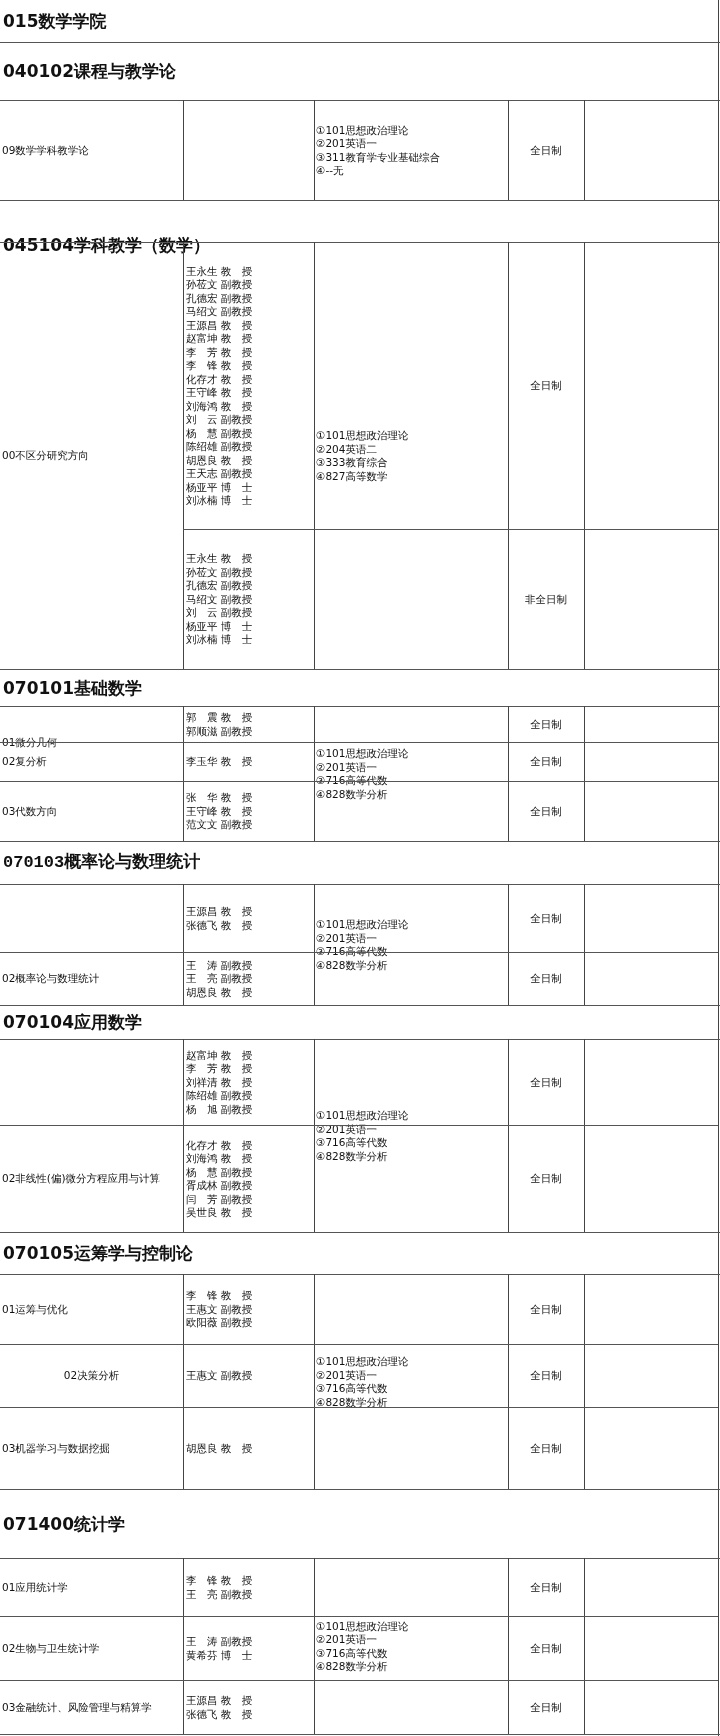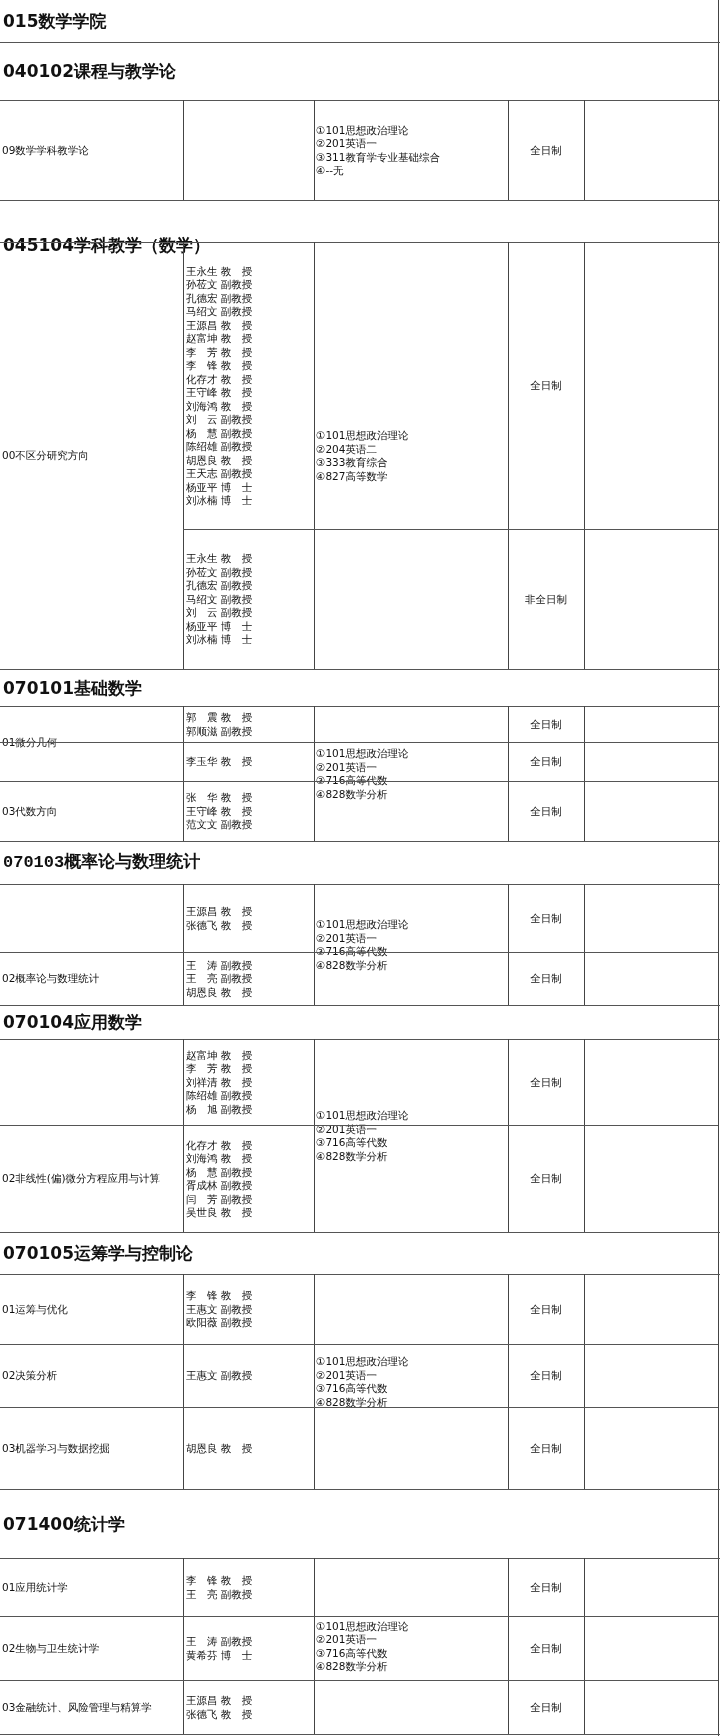--- a/index.html
+++ b/index.html
@@ -60,20 +60,21 @@
     <div class="vline" style="left: 314px; top: 706px; height: 135px;"></div>
     <div class="vline" style="left: 508px; top: 706px; height: 135px;"></div>
     <div class="vline" style="left: 584px; top: 706px; height: 135px;"></div>
     <div class="cell c-exam" style="top: 707px; height: 134px;"><div class="lines"><div>①101思想政治理论</div><div>②201英语一</div><div>③716高等代数</div><div>④828数学分析</div></div></div>
     <div class="cell c-dir" style="top: 725px; height: 35px;"><span>01微分几何</span></div>
     <div class="cell c-sup" style="top: 707px; height: 35px;"><div class="lines"><div>郭　震 教　授</div><div>郭顺滋 副教授</div></div></div>
     <div class="cell c-mode" style="top: 707px; height: 35px;"><span>全日制</span></div>
     <div class="cell c-note" style="top: 707px; height: 35px;"><span></span></div>
     <div class="hline" style="top: 742px; left: 0px; width: 508px;"></div>
     <div class="hline" style="top: 742px; left: 508px; width: 210px;"></div>
+    <div class="cell c-dir" style="top: 743px; height: 38px;"><span>02复分析</span></div>
     <div class="cell c-sup" style="top: 743px; height: 38px;"><div class="lines"><div>李玉华 教　授</div></div></div>
     <div class="cell c-mode" style="top: 743px; height: 38px;"><span>全日制</span></div>
     <div class="cell c-note" style="top: 743px; height: 38px;"><span></span></div>
     <div class="hline" style="top: 781px; left: 0px; width: 508px;"></div>
     <div class="hline" style="top: 781px; left: 508px; width: 210px;"></div>
     <div class="cell c-dir" style="top: 782px; height: 59px;"><span>03代数方向</span></div>
     <div class="cell c-sup" style="top: 782px; height: 59px;"><div class="lines"><div>张　华 教　授</div><div>王守峰 教　授</div><div>范文文 副教授</div></div></div>
     <div class="cell c-mode" style="top: 782px; height: 59px;"><span>全日制</span></div>
     <div class="cell c-note" style="top: 782px; height: 59px;"><span></span></div>
     <div class="hline" style="top: 841px;"></div>
@@ -117,21 +118,21 @@
     <div class="vline" style="left: 314px; top: 1274px; height: 215px;"></div>
     <div class="vline" style="left: 508px; top: 1274px; height: 215px;"></div>
     <div class="vline" style="left: 584px; top: 1274px; height: 215px;"></div>
     <div class="cell c-exam" style="top: 1275px; height: 214px;"><div class="lines"><div>①101思想政治理论</div><div>②201英语一</div><div>③716高等代数</div><div>④828数学分析</div></div></div>
     <div class="cell c-dir" style="top: 1275px; height: 69px;"><span>01运筹与优化</span></div>
     <div class="cell c-sup" style="top: 1275px; height: 69px;"><div class="lines"><div>李　锋 教　授</div><div>王惠文 副教授</div><div>欧阳薇 副教授</div></div></div>
     <div class="cell c-mode" style="top: 1275px; height: 69px;"><span>全日制</span></div>
     <div class="cell c-note" style="top: 1275px; height: 69px;"><span></span></div>
     <div class="hline" style="top: 1344px; left: 0px; width: 508px;"></div>
     <div class="hline" style="top: 1344px; left: 508px; width: 210px;"></div>
-    <div class="cell c-dir" style="top: 1345px; height: 62px;"><span>02决策分析</span></div>
+    <div class="cell c-dir" style="top: 1345px; height: 62px; justify-content: center;"><span>02决策分析</span></div>
     <div class="cell c-sup" style="top: 1345px; height: 62px;"><div class="lines"><div>王惠文 副教授</div></div></div>
     <div class="cell c-mode" style="top: 1345px; height: 62px;"><span>全日制</span></div>
     <div class="cell c-note" style="top: 1345px; height: 62px;"><span></span></div>
     <div class="hline" style="top: 1407px; left: 0px; width: 508px;"></div>
     <div class="hline" style="top: 1407px; left: 508px; width: 210px;"></div>
     <div class="cell c-dir" style="top: 1408px; height: 81px;"><span>03机器学习与数据挖掘</span></div>
     <div class="cell c-sup" style="top: 1408px; height: 81px;"><div class="lines"><div>胡恩良 教　授</div></div></div>
     <div class="cell c-mode" style="top: 1408px; height: 81px;"><span>全日制</span></div>
     <div class="cell c-note" style="top: 1408px; height: 81px;"><span></span></div>
     <div class="hline" style="top: 1489px;"></div>

